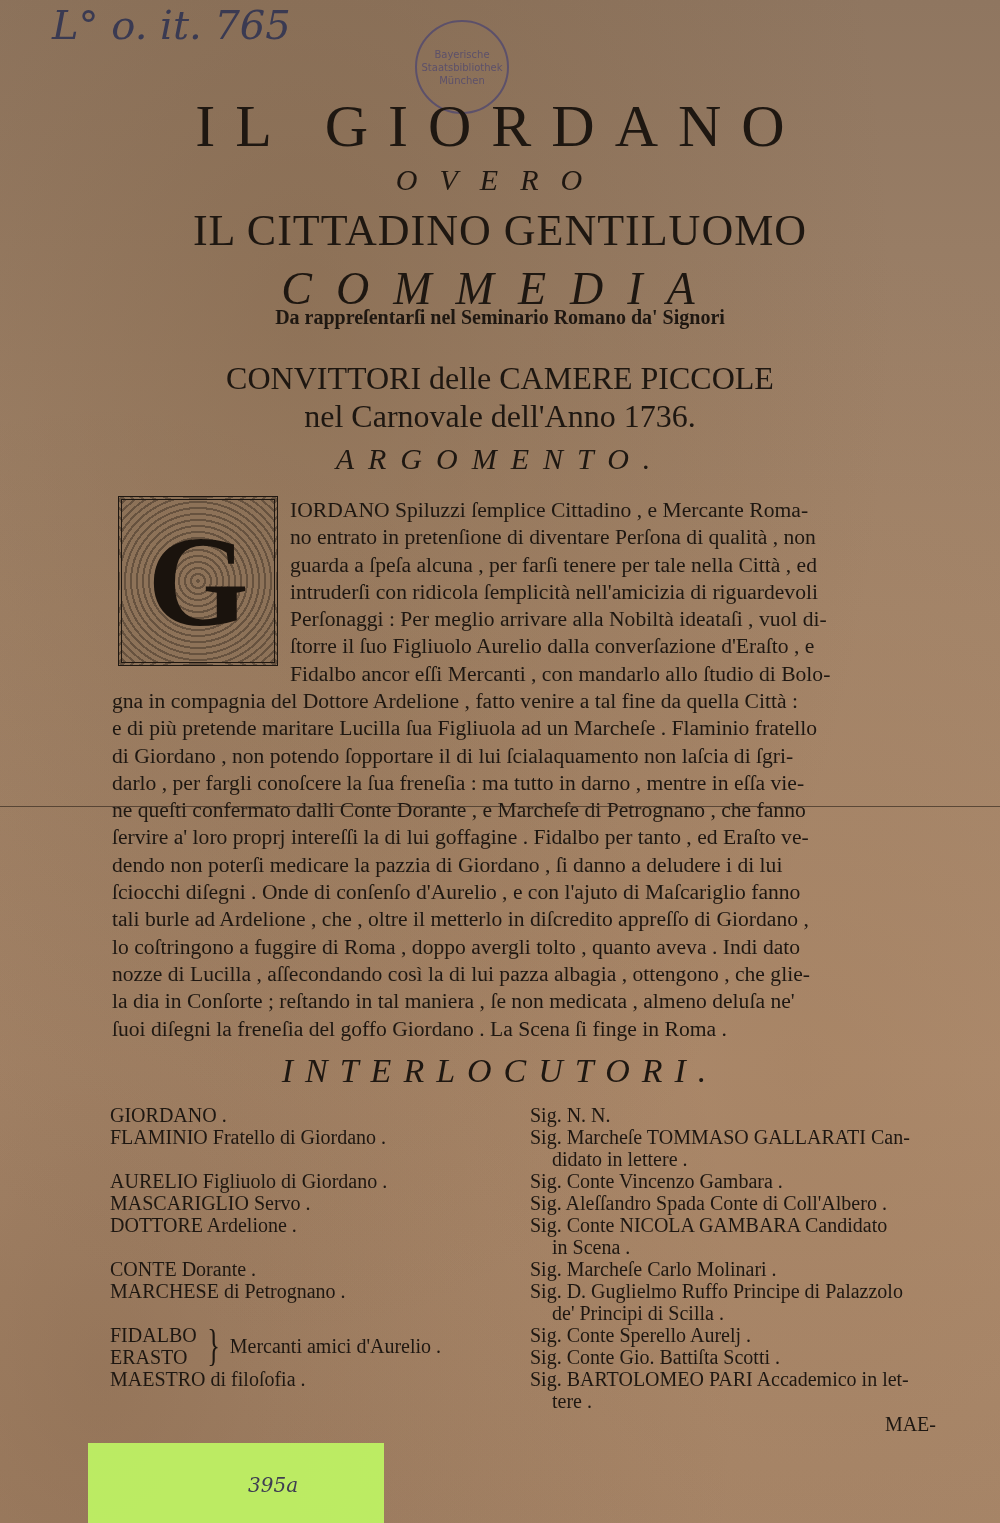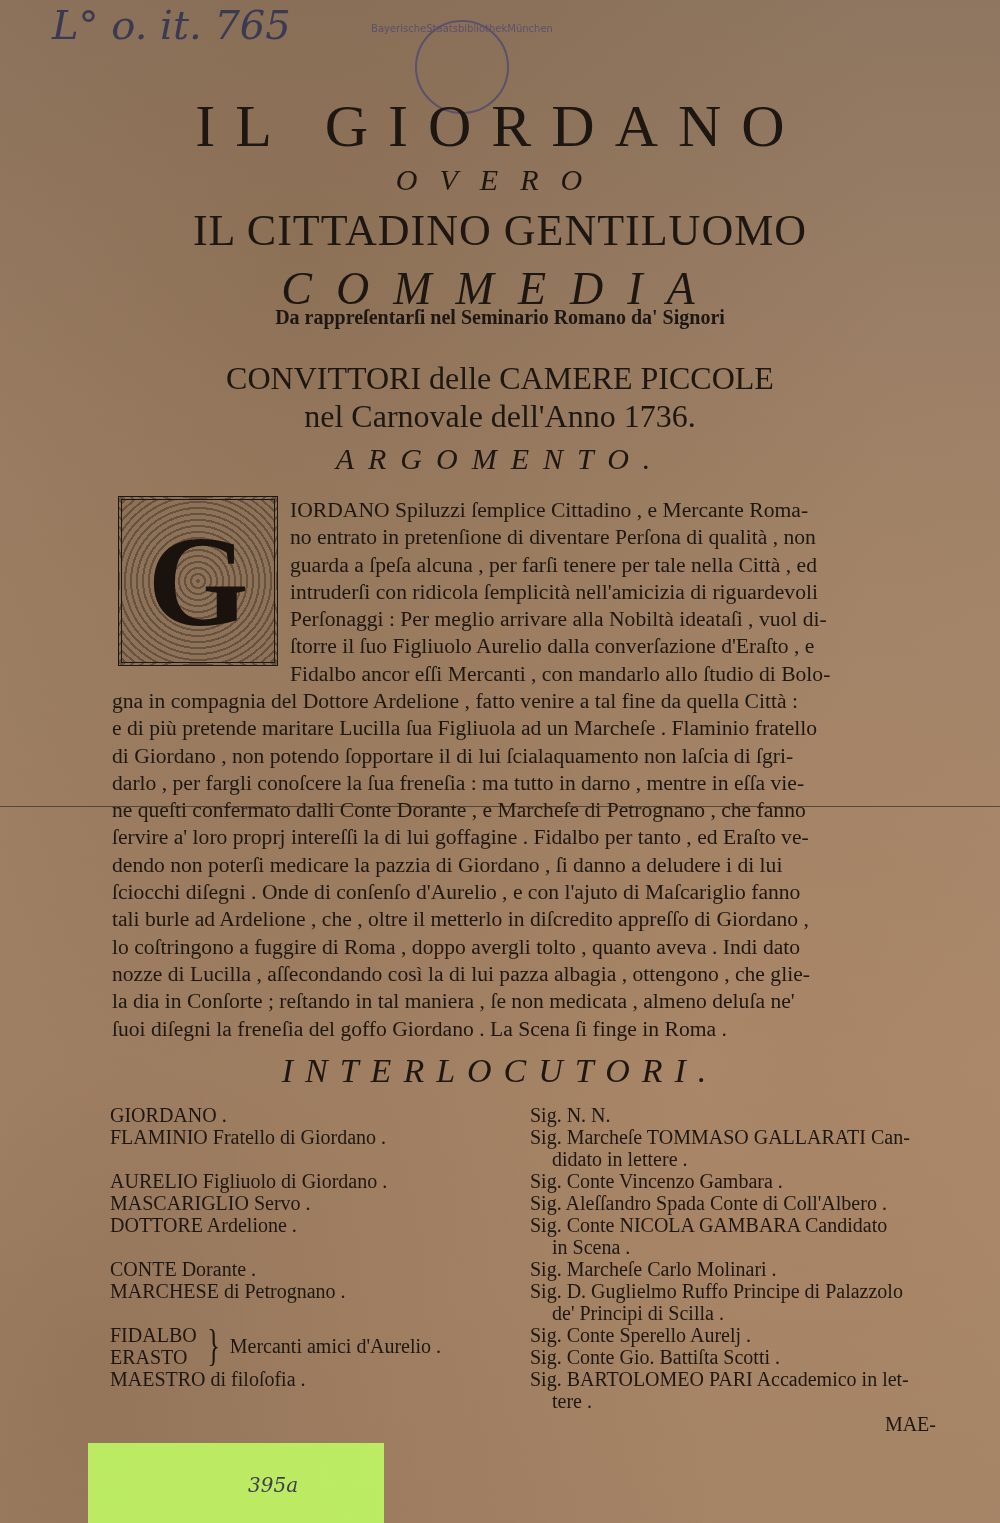--- a/index.html
+++ b/index.html
@@ -12,21 +12,21 @@
         linear-gradient(180deg, #8f7660 0%, #a5876c 40%, #b08f72 70%, #a8876a 100%);
       color: #1e1711;
       font-family: "Liberation Serif", "DejaVu Serif", serif;
     }
     .abs { position: absolute; }
     .center { left: 0; right: 0; text-align: center; }
     .handwritten { font-family: "DejaVu Serif", serif; font-style: italic; color: #3a3a52; }
     .stamp {
       left: 415px; top: 20px; width: 90px; height: 90px; border: 2px solid #4d4670;
       border-radius: 50%; color: #4d4670; font-size: 10px; text-align: center;
-      display: flex; flex-direction: row; justify-content: center; opacity: 0.75;
+      display: flex; flex-direction: column; justify-content: center; opacity: 0.75;
       font-family: "DejaVu Sans", sans-serif; line-height: 13px;
     }
     .title { top: 92px; font-size: 60px; letter-spacing: 20px; font-weight: normal; }
     .overo { top: 163px; font-size: 30px; font-style: italic; letter-spacing: 22px; }
     .subtitle { top: 205px; font-size: 44px; letter-spacing: 1px; }
     .commedia { top: 262px; font-size: 46px; font-style: italic; letter-spacing: 24px; text-align: center; }
     .line1 { top: 306px; font-size: 20px; font-weight: bold; }
     .line2 { top: 360px; font-size: 32px; }
     .line3 { top: 398px; font-size: 32px; }
     .argomento { top: 442px; font-size: 30px; font-style: italic; letter-spacing: 14px; }

